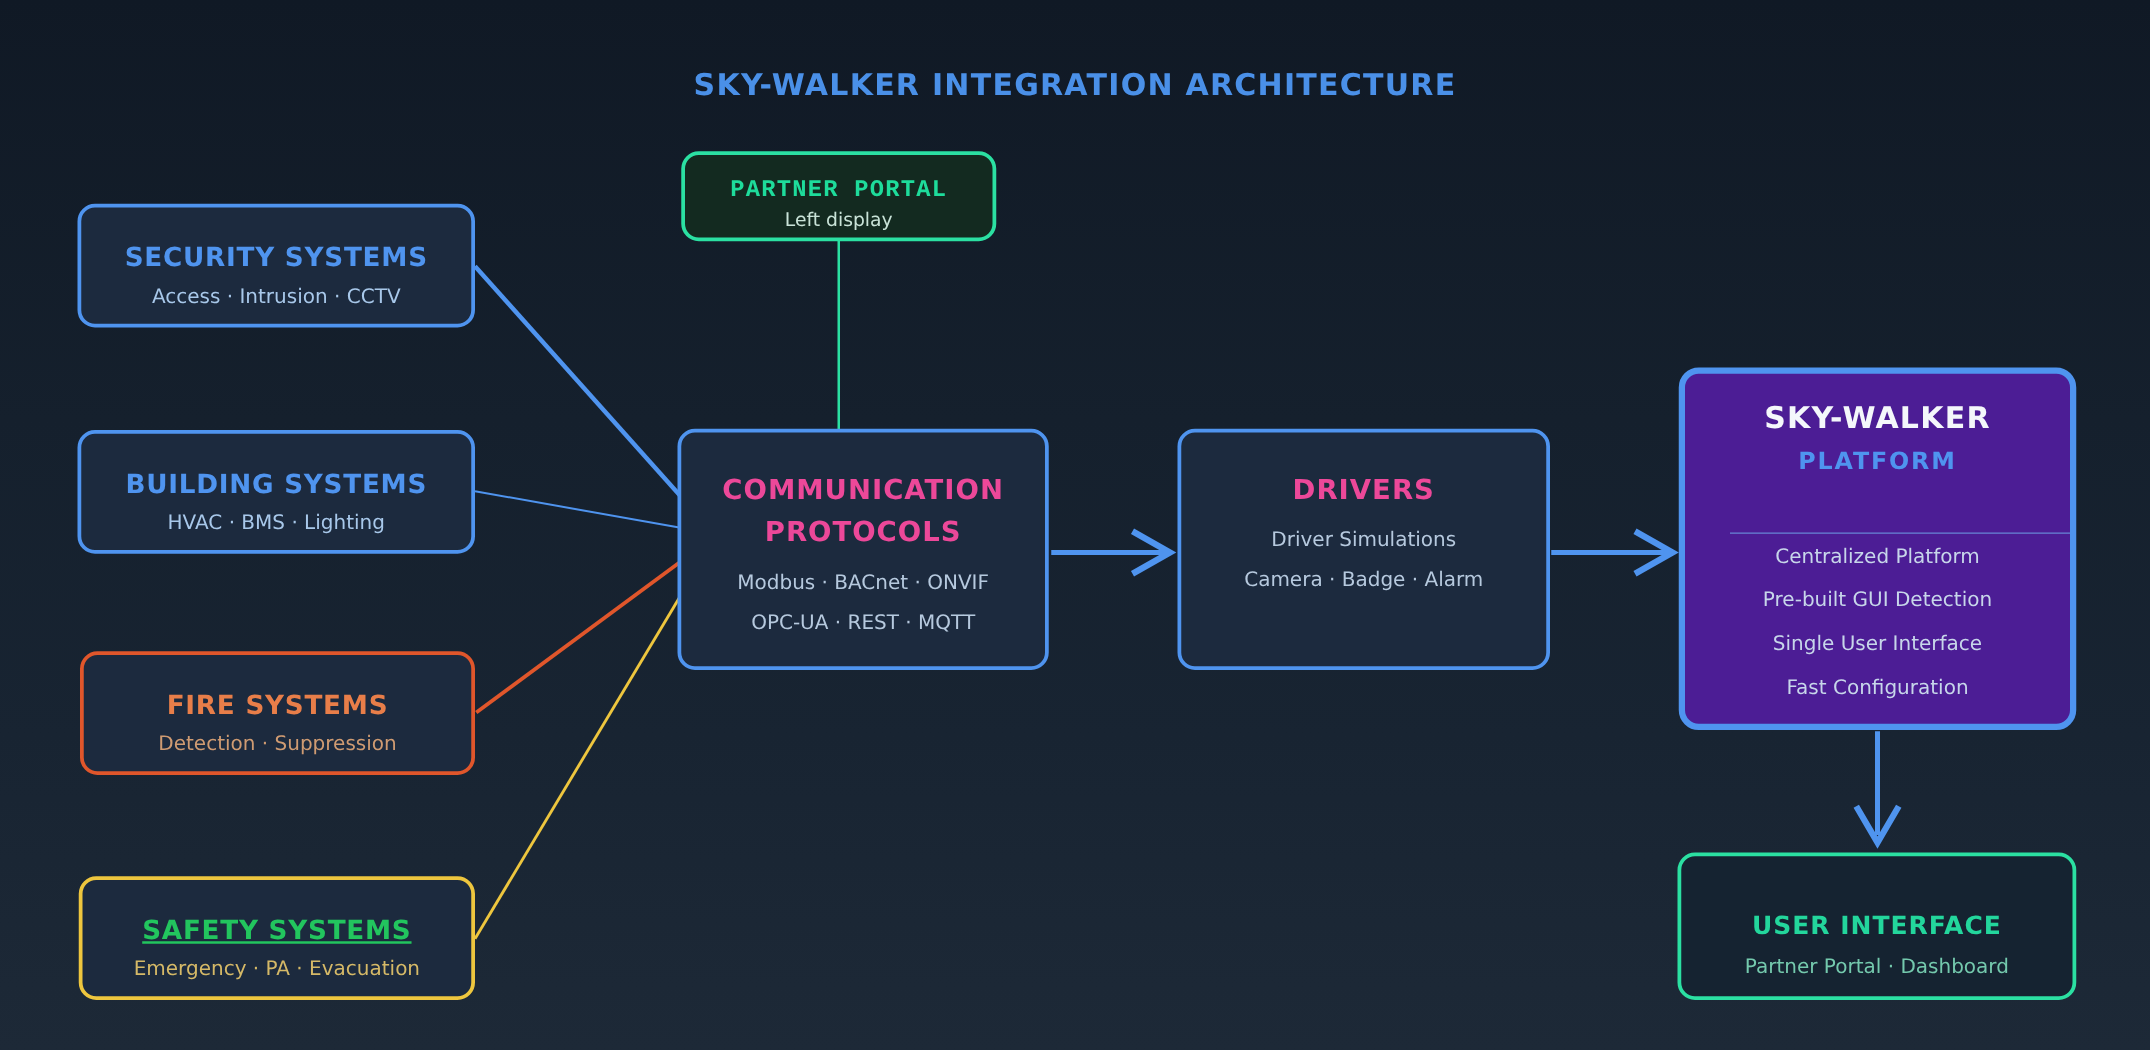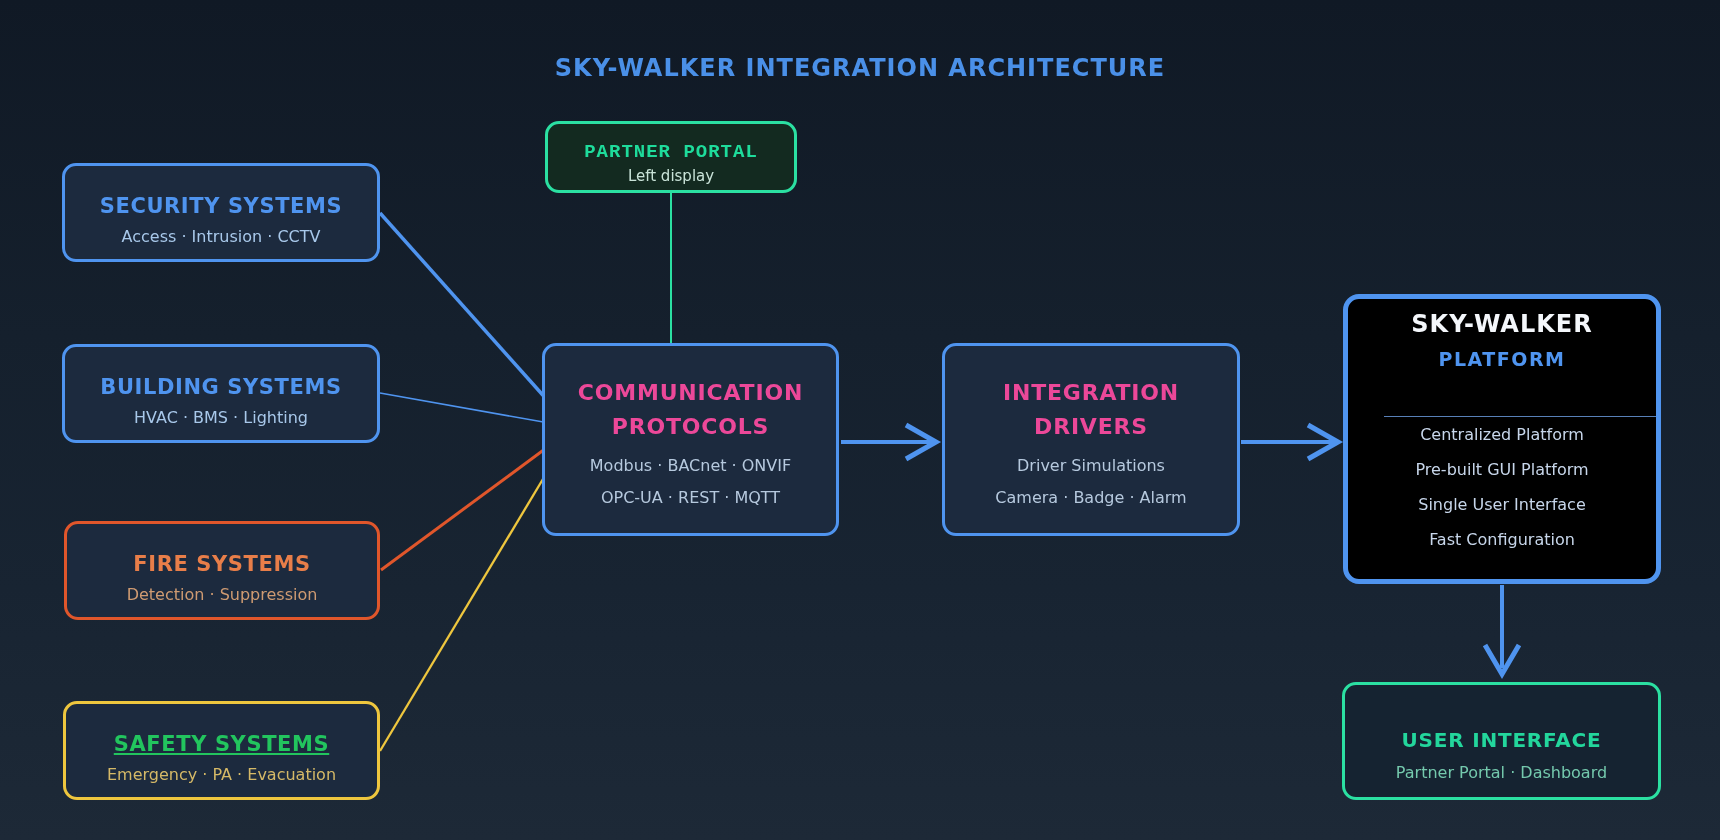--- a/index.html
+++ b/index.html
@@ -49,22 +49,22 @@
   #node-partner .node-sub { margin-top: 2px; font-size: 15px; line-height: 20px; color: #c9e3d8; }
   
   .hub { top: 343px; height: 193px; padding-top: 30px; }
   #node-protocols { left: 542px; width: 297px; }
   #node-drivers { left: 942px; width: 298px; }
   .hub .node-title { font-size: 22px; line-height: 34px; color: #ec4899; letter-spacing: 0.8px; text-align: center; }
   .hub .node-sub { margin-top: 6px; font-size: 16px; line-height: 32px; color: #b6c9de; text-align: center; }
   
   #node-platform {
     left: 1343px; top: 294px; width: 318px; height: 290px;
-    padding-top: 10px;
-    background: #000000; border-width: 5px; border-radius: 16px;
+    padding-top: 20px;
+    background: #4c1d95; border-width: 5px; border-radius: 16px;
   }
   #node-platform .platform-name { font-size: 24px; line-height: 30px; font-weight: bold; color: #f4f7fb; letter-spacing: 1px; }
   #node-platform .platform-sub { margin-top: 8px; font-size: 19px; line-height: 24px; font-weight: bold; color: #4f94ef; letter-spacing: 1.5px; }
   #node-platform .divider {
     align-self: stretch; margin: 45px 0 0 36px;
     border-top: 1.5px solid rgba(110,160,230,0.8);
   }
   #node-platform .items { text-align: center; }
   #node-platform .items div { font-size: 16px; line-height: 35px; color: #c7d6ea; }
   
@@ -130,35 +130,34 @@
 <div class="node hub" id="node-protocols">
   <div class="node-title">COMMUNICATION</div>
   <div class="node-title">PROTOCOLS</div>
   <div class="node-sub">
     <div>Modbus · BACnet · ONVIF</div>
     <div>OPC-UA · REST · MQTT</div>
   </div>
 </div>
 
 <div class="node hub" id="node-drivers">
-  <div class="node-title">INTEGRATION</div>
   <div class="node-title">DRIVERS</div>
   <div class="node-sub">
     <div>Driver Simulations</div>
     <div>Camera · Badge · Alarm</div>
   </div>
 </div>
 
 <div class="node" id="node-platform">
   <div class="platform-name">SKY-WALKER</div>
   <div class="platform-sub">PLATFORM</div>
   <div class="divider"></div>
   <div class="items">
     <div>Centralized Platform</div>
-    <div>Pre-built GUI Platform</div>
+    <div>Pre-built GUI Detection</div>
     <div>Single User Interface</div>
     <div>Fast Configuration</div>
   </div>
 </div>
 
 <div class="node" id="node-ui">
   <div class="node-title">USER INTERFACE</div>
   <div class="node-sub">Partner Portal · Dashboard</div>
 </div>
 

